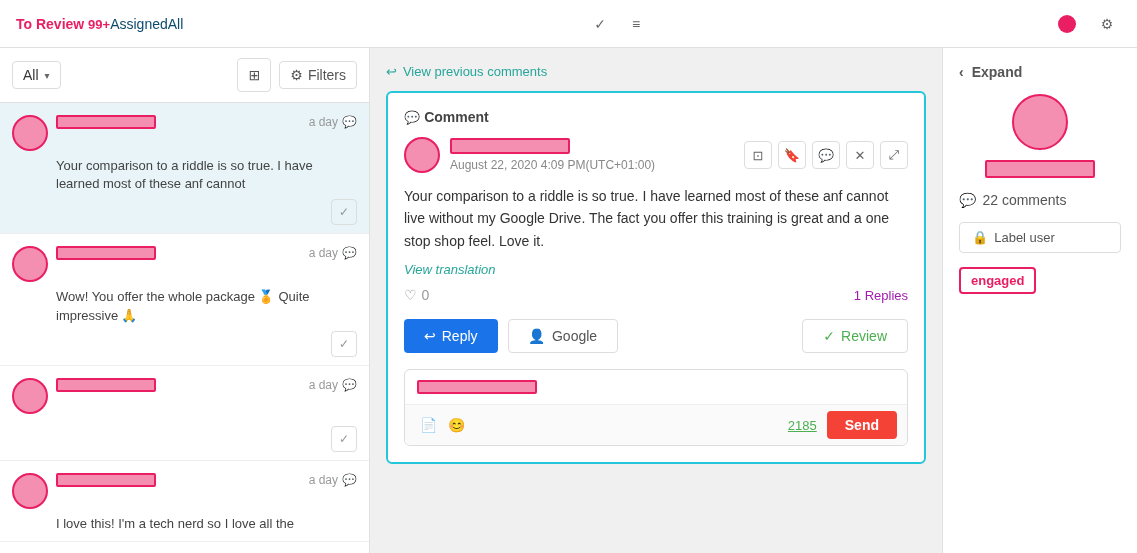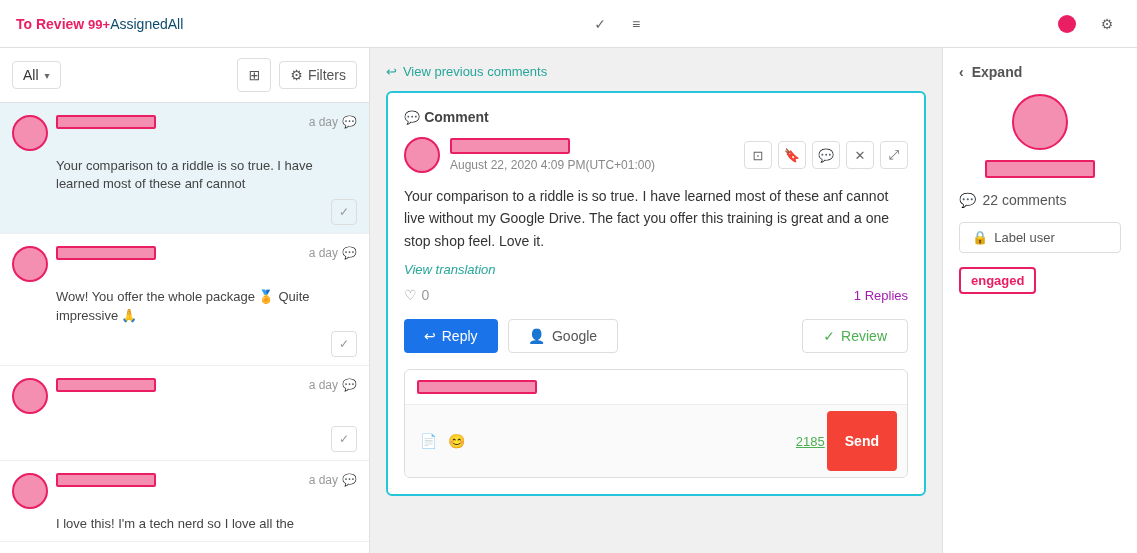--- a/index.html
+++ b/index.html
@@ -59,22 +59,22 @@
     .like-row { display: flex; align-items: center; justify-content: space-between; margin-bottom: 16px; }
     .like-btn { display: flex; align-items: center; gap: 5px; color: #999; font-size: 14px; cursor: pointer; }
     .replies-link { color: #a21caf; font-size: 13px; cursor: pointer; text-decoration: none; }
     .action-buttons { display: flex; gap: 10px; margin-bottom: 16px; }
     .btn-reply { background: #1a73e8; color: #fff; border: none; border-radius: 4px; padding: 8px 20px; cursor: pointer; font-size: 14px; display: flex; align-items: center; gap: 6px; }
     .btn-assign { background: #fff; color: #555; border: 1px solid #ddd; border-radius: 4px; padding: 8px 20px; cursor: pointer; font-size: 14px; display: flex; align-items: center; gap: 6px; }
     .btn-review { background: #fff; color: #4caf50; border: 1px solid #ddd; border-radius: 4px; padding: 8px 20px; cursor: pointer; font-size: 14px; display: flex; align-items: center; gap: 6px; margin-left: auto; }
     .reply-box { border: 1px solid #ddd; border-radius: 6px; overflow: hidden; }
     .reply-toolbar { display: flex; align-items: center; padding: 6px 10px; border-top: 1px solid #eee; background: #fafafa; }
     .reply-toolbar-icon { width: 28px; height: 28px; display: flex; align-items: center; justify-content: center; cursor: pointer; color: #666; }
-    .char-count { margin-left: auto; margin-right: 2px; font-size: 13px; color: #4caf50; text-decoration: underline; }
-    .btn-send { background: #f44336; color: #fff; border: none; border-radius: 4px; padding: 22px 18px; cursor: pointer; font-size: 14px; font-weight: 600; }
+    .char-count { margin-left: auto; margin-right: 10px; font-size: 13px; color: #4caf50; text-decoration: underline; }
+    .btn-send { background: #f44336; color: #fff; border: none; border-radius: 4px; padding: 6px 18px; cursor: pointer; font-size: 14px; font-weight: 600; }
 
     
     .right-panel { width: 195px; background: #fff; border-left: 1px solid #e0e0e0; padding: 16px; display: flex; flex-direction: column; gap: 14px; }
     .expand-header { display: flex; align-items: center; gap: 8px; cursor: pointer; color: #555; font-size: 14px; font-weight: 600; }
     .expand-avatar { width: 56px; height: 56px; border-radius: 50%; background: #f48fb1; border: 2px solid #e91e63; margin: 0 auto; display: block; }
     .expand-name-bar { width: 110px; height: 18px; background: #f48fb1; border: 2px solid #e91e63; border-radius: 2px; margin: 0 auto; }
     .comments-count { display: flex; align-items: center; gap: 6px; color: #555; font-size: 14px; }
     .btn-label { background: #fff; border: 1px solid #ddd; border-radius: 4px; padding: 7px 12px; cursor: pointer; font-size: 13px; color: #555; display: flex; align-items: center; gap: 6px; width: 100%; }
     .tag-engaged { border: 2px solid #e91e63; color: #e91e63; border-radius: 4px; padding: 4px 10px; font-size: 13px; font-weight: 600; display: inline-block; cursor: pointer; }
 

